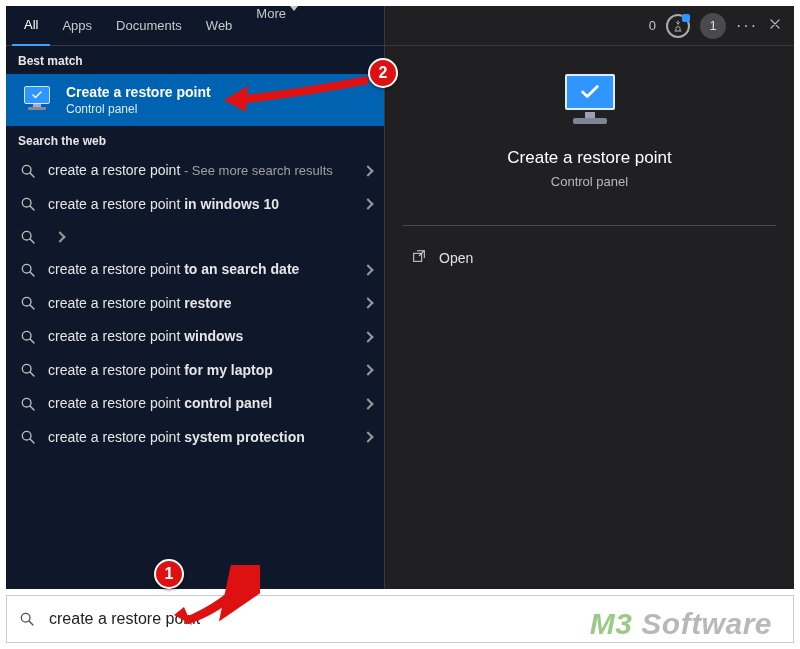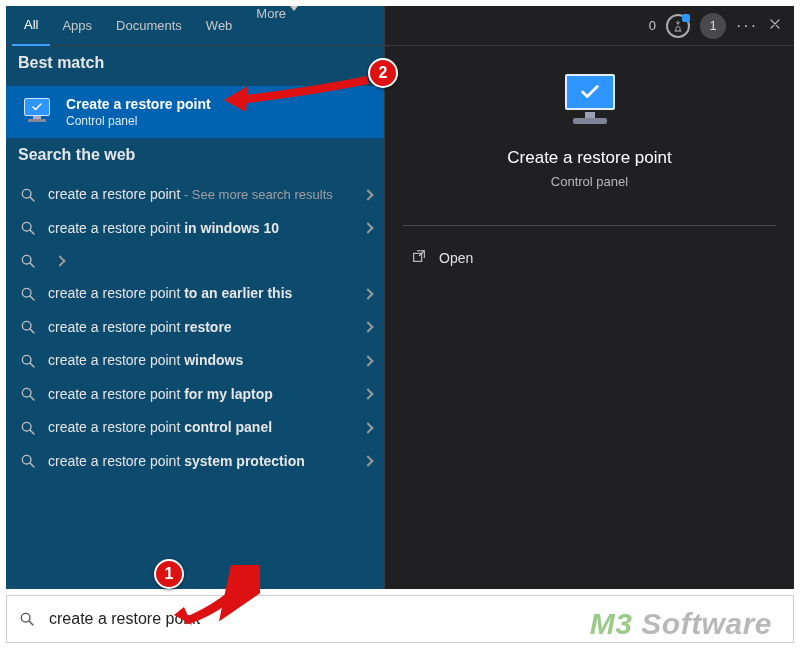--- a/index.html
+++ b/index.html
@@ -9,21 +9,21 @@
     width: 800px; height: 649px;
     background: #fff;
   }
   .panel {
     position: absolute; left: 6px; top: 6px; right: 6px; bottom: 60px;
     background: #2a2a2c;
     display: flex;
     color: #e6e6e6;
     overflow: hidden;
   }
-  .left-pane { flex: 0 0 378px; display: flex; flex-direction: column; background: #0c4a6e; }
+  .left-pane { flex: 0 0 378px; display: flex; flex-direction: column; background: #0f172a; }
   .right-pane { flex: 1 1 auto; background: #202022; border-left: 1px solid #3a3a3c; position: relative; }
 
   
   .tabs-row {
     display: flex; align-items: center; height: 40px;
     padding: 0 6px;
     font-size: 13px; color: #c8c8c8;
     border-bottom: 1px solid #3a3a3c;
   }
   .tab { padding: 0 12px; height: 40px; display: flex; align-items: center; cursor: pointer; }
@@ -34,21 +34,21 @@
   .tabs-spacer { flex: 1; }
   .tabs-right { display: flex; align-items: center; gap: 10px; padding-right: 6px; }
   .count-zero { font-size: 13px; color: #c8c8c8; }
   .award-icon { width: 24px; height: 24px; border: 2px solid #aaa; border-radius: 50%; display:flex; align-items:center; justify-content:center; position:relative; }
   .award-icon::after { content:""; position:absolute; top:-2px; right:-2px; width:8px; height:8px; background:#2f95ff; border-radius:2px; }
   .badge-1 { width: 26px; height: 26px; border-radius: 50%; background: #4a4a4c; color: #ddd; font-size: 13px; display:flex; align-items:center; justify-content:center; }
   .more-dots { font-size: 16px; color: #c8c8c8; letter-spacing: 2px; }
   .close-x svg { width: 14px; height: 14px; }
 
   
-  .section-label { font-size: 16px; font-weight: 600; color: #e6e6e6; padding: 8px 12px 14px; }
+  .section-label { font-size: 12px; font-weight: 600; color: #e6e6e6; padding: 8px 12px 6px; }
   .best-match {
     display: flex; align-items: center; gap: 12px;
     padding: 10px 14px;
     background: #0063b1;
     color: #fff;
   }
   .bm-icon { width: 34px; height: 28px; position: relative; flex: 0 0 34px; }
   .bm-icon .monitor { position:absolute; left:4px; top:0; width:26px; height:18px; background:#2f95ff; border:1px solid #cfe7ff; border-radius:2px; display:flex; align-items:center; justify-content:center; }
   .bm-icon .monitor svg { width:12px; height:12px; }
   .bm-icon .stand { position:absolute; left:13px; top:18px; width:8px; height:3px; background:#aac; }
@@ -187,21 +187,21 @@
                 <circle cx="10" cy="10" r="6.5" fill="none" stroke="#bdbdbd" stroke-width="2"></circle>
                 <line x1="15" y1="15" x2="21" y2="21" stroke="#bdbdbd" stroke-width="2" stroke-linecap="round"></line>
               </svg></span>
             <span class="chev"></span>
           </div>
           <div class="web-item">
             <span class="mag"><svg viewBox="0 0 24 24">
                 <circle cx="10" cy="10" r="6.5" fill="none" stroke="#bdbdbd" stroke-width="2"></circle>
                 <line x1="15" y1="15" x2="21" y2="21" stroke="#bdbdbd" stroke-width="2" stroke-linecap="round"></line>
               </svg></span>
-            <span class="web-text"><span>create a restore point </span><span class="bolded">to an earlier this</span><span class="subtle"></span></span>
+            <span class="web-text"><span>create a restore point </span><span class="bolded">to an search date</span><span class="subtle"></span></span>
             <span class="chev"></span>
           </div>
           <div class="web-item">
             <span class="mag"><svg viewBox="0 0 24 24">
                 <circle cx="10" cy="10" r="6.5" fill="none" stroke="#bdbdbd" stroke-width="2"></circle>
                 <line x1="15" y1="15" x2="21" y2="21" stroke="#bdbdbd" stroke-width="2" stroke-linecap="round"></line>
               </svg></span>
             <span class="web-text"><span>create a restore point </span><span class="bolded">restore</span><span class="subtle"></span></span>
             <span class="chev"></span>
           </div>

